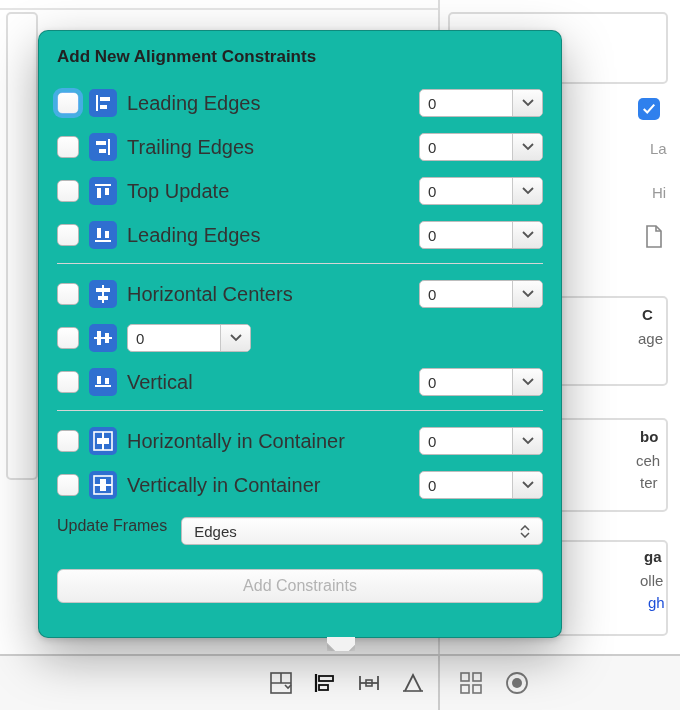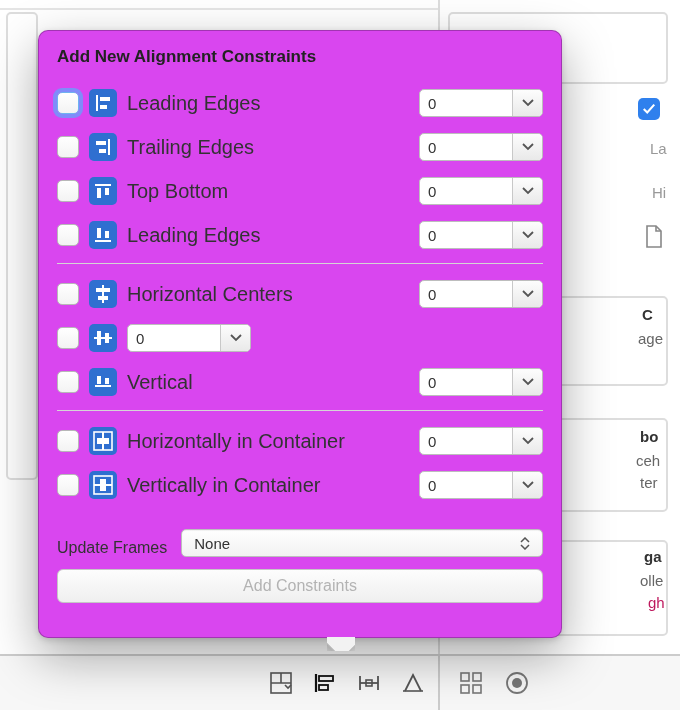--- a/index.html
+++ b/index.html
@@ -29,21 +29,21 @@
     width:26px; height:26px;
     color:#444;
   }
   .tool-icon svg { width:26px; height:26px; }
 
   
   .popover {
     position:absolute;
     left:38px; top:30px;
     width:524px; height:608px;
-    background:#d946ef;
+    background:#14b8a6;
     border:1px solid rgba(0,0,0,0.25);
     border-radius:10px;
     box-shadow: 0 18px 50px rgba(0,0,0,0.35), 0 2px 6px rgba(0,0,0,0.15);
     text-decoration: underline;
   }
   .popover-arrow {
     position:absolute;
     left:288px; bottom:-14px;
     width:28px; height:14px;
     overflow:hidden;
@@ -105,21 +105,21 @@
     background:linear-gradient(#fdfdfd,#e9e9e9);
     display:flex; align-items:center; justify-content:center;
     color:#555;
   }
   .combo-btn svg { width:12px; height:8px; }
   hr.sep {
     border:none; border-top:1px solid #d5d5d5;
     margin:6px 0 8px 0;
   }
   .update-row {
-    display:flex; align-items:flex-end; gap:14px;
+    display:flex; align-items:flex-start; gap:14px;
     height:40px; margin-top:10px;
   }
   .update-label { font-size:16px; color:#333; white-space:nowrap; }
   .popup {
     flex:1 1 auto; height:28px;
     border:1px solid #bdbdbd; border-radius:5px;
     background:linear-gradient(#fff,#f2f2f2);
     display:flex; align-items:center;
     padding:0 8px 0 12px;
     font-size:15px; color:#333;
@@ -179,21 +179,21 @@
       <path d="M12 1v5h5" fill="none" stroke="#888" stroke-width="1.6"></path>
     </svg>
 </div>
 <span class="right-text" style="left:642px; top:306px; color:#333; font-weight:bold;">C</span>
 <span class="right-text" style="left:638px; top:330px; color:#666;">age</span>
 <span class="right-text" style="left:640px; top:428px; color:#333; font-weight:bold;">bo</span>
 <span class="right-text" style="left:636px; top:452px; color:#666;text-align:center;">ceh</span>
 <span class="right-text" style="left:640px; top:474px; color:#666;">ter</span>
 <span class="right-text" style="left:644px; top:548px; color:#333; font-weight:bold;">ga</span>
 <span class="right-text" style="left:640px; top:572px; color:#666;">olle</span>
-<span class="right-text" style="left:648px; top:594px; color:#be185d;">gh</span>
+<span class="right-text" style="left:648px; top:594px; color:#1d4ed8;">gh</span>
 
 <div class="toolbar">
   <div class="toolbar-sep" style="left:438px;"></div>
   <div class="tool-icon" style="left:268px;">
     <svg viewBox="0 0 26 26">
         <rect x="3" y="3" width="20" height="20" fill="none" stroke="#555" stroke-width="1.6"></rect>
         <path d="M3 13h20M13 3v10" stroke="#555" stroke-width="1.6"></path>
         <path d="M17 15l3 3 3-3" fill="none" stroke="#555" stroke-width="1.6"></path>
       </svg>
   </div>
@@ -278,21 +278,21 @@
         </div>
         <div class="row">
           <div class="checkbox"></div>
           <div class="glyph">
             <svg viewBox="0 0 22 22">
               <path d="M3 5h16" stroke="#fff" stroke-width="2"></path>
               <rect x="5" y="8" width="4" height="10" fill="#fff"></rect>
               <rect x="13" y="8" width="4" height="7" fill="#fff"></rect>
             </svg>
           </div>
-          <div class="label">Top Bottom</div>
+          <div class="label">Top Update</div>
           <div class="combo">
             <div class="combo-text">0</div>
             <div class="combo-btn">
               <svg viewBox="0 0 12 8">
                 <path d="M1 1l5 5 5-5" fill="none" stroke="#555" stroke-width="1.8"></path>
               </svg>
             </div>
           </div>
         </div>
         <div class="row">
@@ -408,21 +408,21 @@
                 <path d="M1 1l5 5 5-5" fill="none" stroke="#555" stroke-width="1.8"></path>
               </svg>
             </div>
           </div>
         </div>
       </div>
 
     <div class="update-row">
       <div class="update-label">Update Frames</div>
       <div class="popup">
-        <span>None</span>
+        <span>Edges</span>
         <span class="stepper">
           <svg viewBox="0 0 10 6">
               <path d="M1 5l4-4 4 4" fill="none" stroke="#555" stroke-width="1.5"></path>
             </svg>
           <svg viewBox="0 0 10 6">
               <path d="M1 1l4 4 4-4" fill="none" stroke="#555" stroke-width="1.5"></path>
             </svg>
         </span>
       </div>
     </div>

